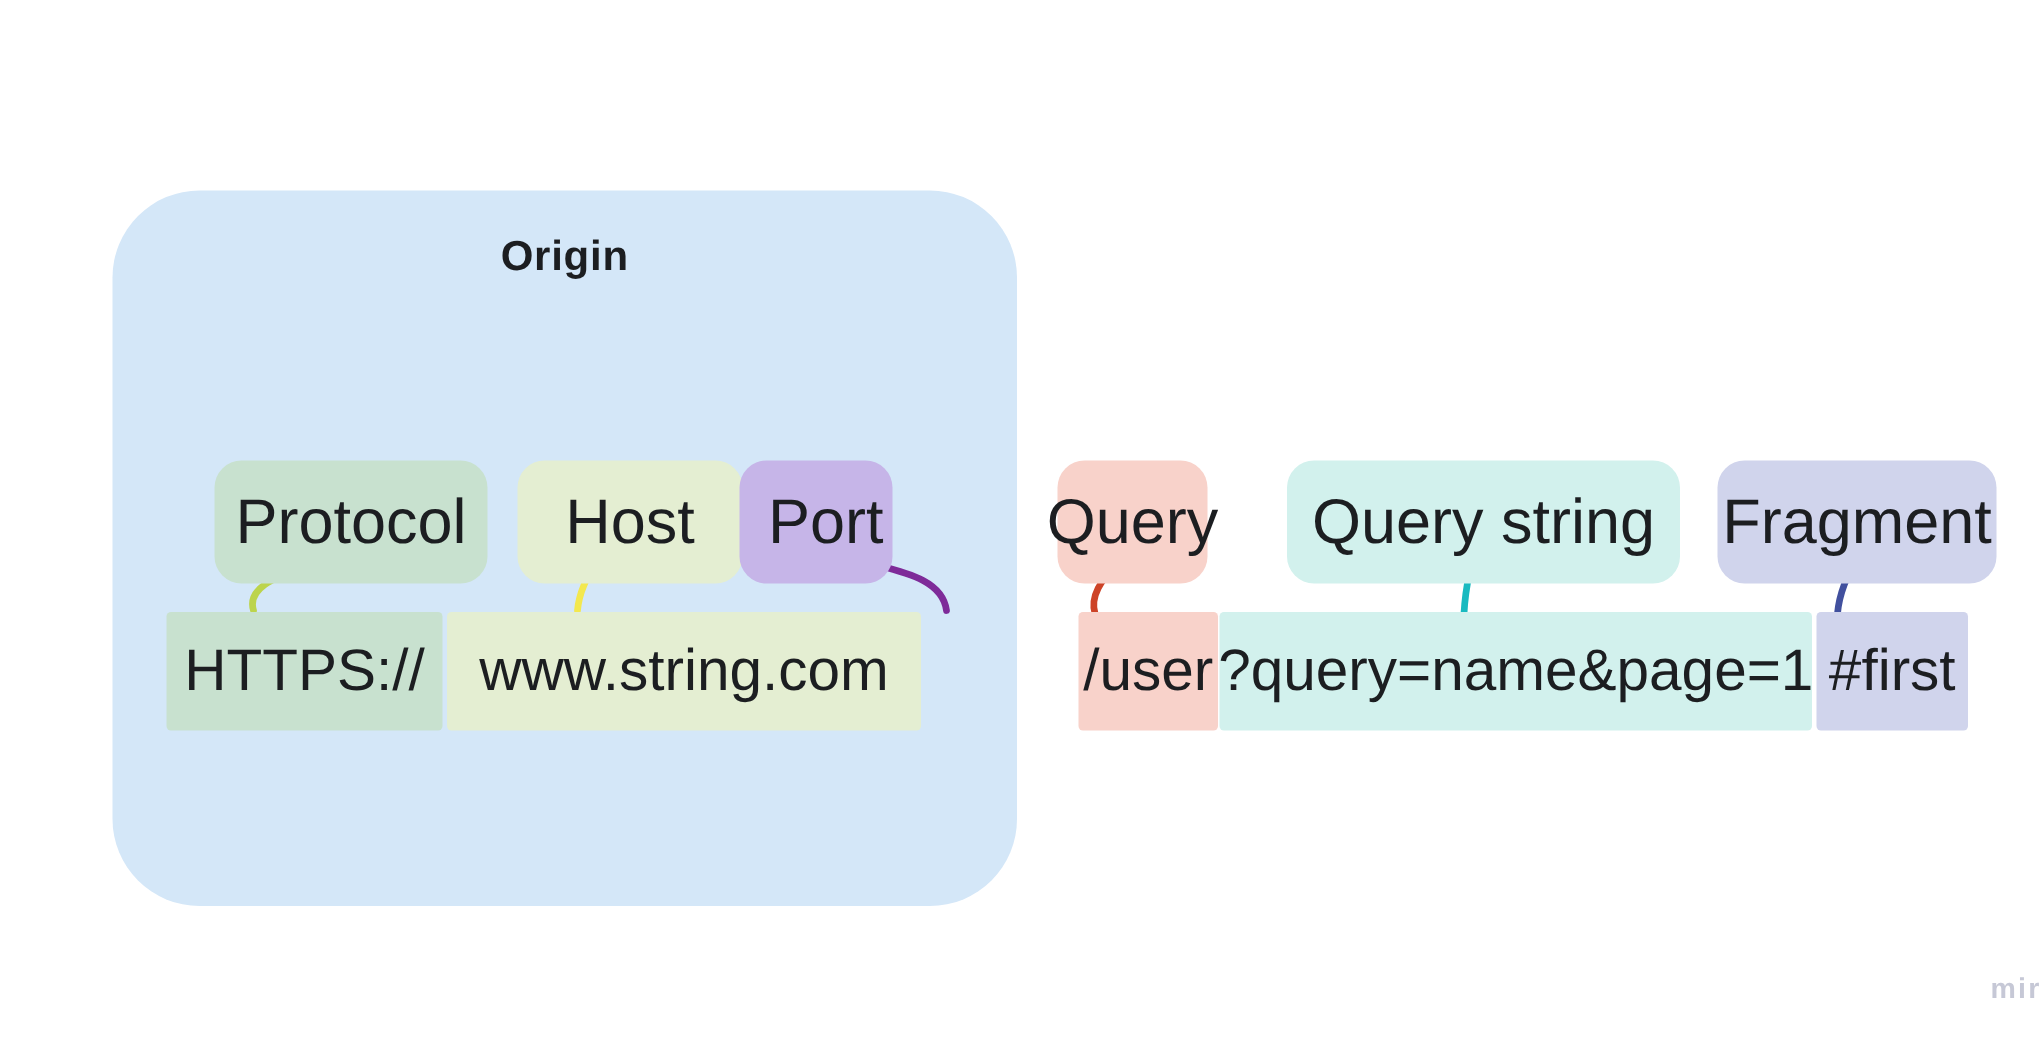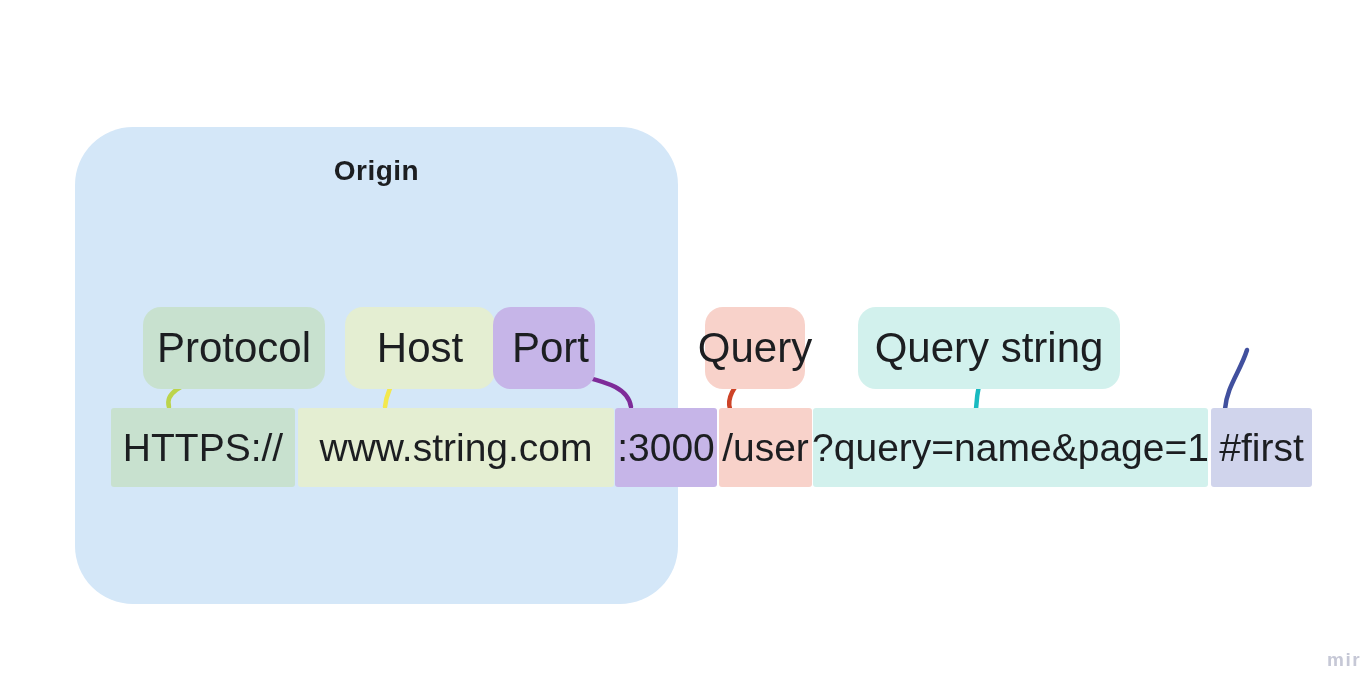--- a/index.html
+++ b/index.html
@@ -116,23 +116,23 @@
     <path class="line-path" d="M754,349 C762,368 723,386 730,409"></path>
     <path class="line-query" d="M988,351 C981,372 977,390 976,409"></path>
     <path class="line-fragment" d="M1247,350 C1240,372 1227,386 1225,409"></path>
   </svg>
 
   <div class="label-box lb-protocol">Protocol</div>
   <div class="label-box lb-host">Host</div>
   <div class="label-box lb-port">Port</div>
   <div class="label-box lb-path">Query</div>
   <div class="label-box lb-query">Query string</div>
+  <div class="label-box lb-fragment">Fragment</div>
 
   <div class="url-seg seg-protocol">HTTPS://</div>
   <div class="url-seg seg-host">www.string.com</div>
-  <div class="url-seg seg-port">:3000</div>
   <div class="url-seg seg-path">/user</div>
   <div class="url-seg seg-query">?query=name&amp;page=1</div>
   <div class="url-seg seg-fragment">#first</div>
 
   <div class="watermark">miro</div>
 
 </div>
 
 </body></html>

